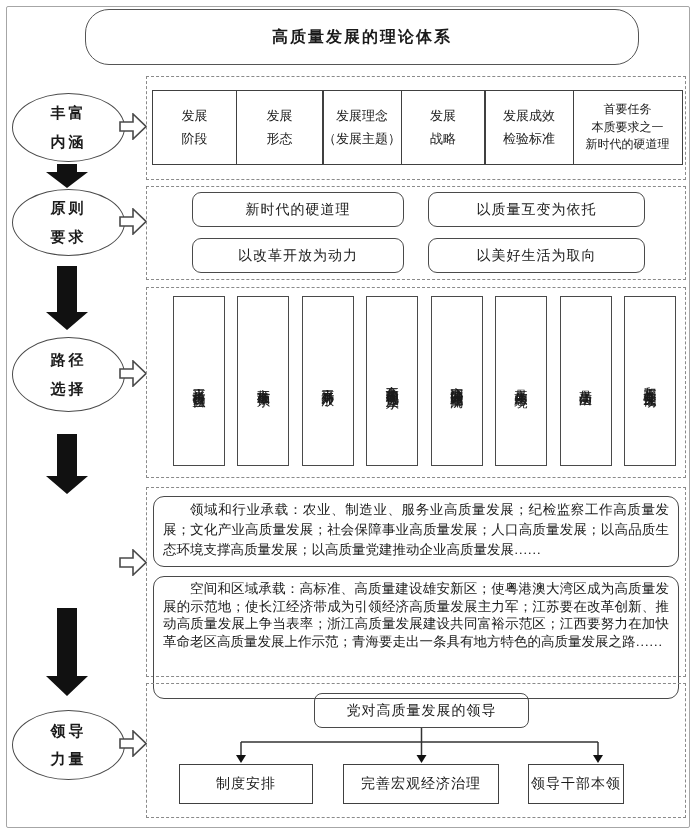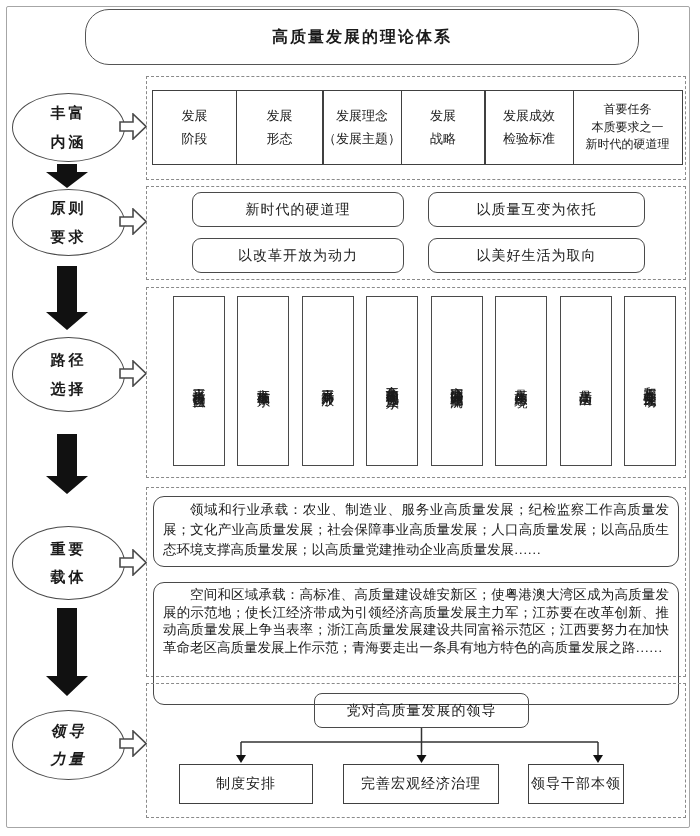--- a/index.html
+++ b/index.html
@@ -21,21 +21,21 @@
     position:absolute;left:12px;width:111px;
     border:1.5px solid #4a4a4a;border-radius:50%;
     display:flex;align-items:center;justify-content:center;
     font-size:15px;font-weight:700;letter-spacing:3px;
     white-space:pre-line;text-align:center;line-height:1.9;
   }
   .e1{top:93px;height:67px;}
   .e2{top:189px;height:65px;}
   .e3{top:337px;height:73px;}
   .e4{top:526px;height:72px;}
-  .e5{top:710px;height:68px;font-style:italic;}
+  .e5{top:710px;height:68px;}
   .darr{position:absolute;left:46px;width:42px;}
   .a1{top:164px;height:24px;}
   .a2{top:266px;height:64px;}
   .a3{top:434px;height:60px;}
   .a4{top:608px;height:88px;}
   .rarr{position:absolute;left:119px;width:28px;height:27px;}
   .ra1{top:113px;} .ra2{top:208px;} .ra3{top:360px;} .ra4{top:549px;} .ra5{top:730px;}
   .panel{
     position:absolute;left:146px;width:540px;
     border:1px dashed #8a8a8a;box-sizing:border-box;
@@ -68,21 +68,21 @@
     width:52px;height:170px;border:1.4px solid #4a4a4a;box-sizing:border-box;
     display:flex;align-items:center;justify-content:center;
     writing-mode:vertical-rl;text-orientation:upright;
     font-size:13px;line-height:1;letter-spacing:1px;
   }
   
   .carrier{
     margin:0 6px;border:1.5px solid #4a4a4a;border-radius:11px;box-sizing:border-box;
     padding:3px 9px;text-align:justify;text-indent:2em;font-size:13.5px;
   }
-  .c1{margin-top:8px;height:71px;line-height:20px;margin-bottom:15px;}
+  .c1{margin-top:8px;height:71px;line-height:20px;margin-bottom:9px;}
   .c2{height:123px;line-height:17.6px;}
   
   .lead-root{
     position:absolute;left:167px;top:9px;width:215px;height:35px;
     border:1.5px solid #4a4a4a;border-radius:8px;box-sizing:border-box;
     display:flex;align-items:center;justify-content:center;font-size:14px;letter-spacing:1px;
   }
   .lead-child{
     position:absolute;top:80px;height:40px;border:1.6px solid #404040;box-sizing:border-box;
     display:flex;align-items:center;justify-content:center;font-size:14px;letter-spacing:1px;
@@ -99,22 +99,20 @@
   <div class="frame"></div>
 
   <div class="title-box">高质量发展的理论体系</div>
 
   <div class="ellipse e1">丰富
 内涵</div>
   <div class="ellipse e2">原则
 要求</div>
   <div class="ellipse e3">路径
 选择</div>
-  <div class="ellipse e4">重要
-载体</div>
   <div class="ellipse e5">领导
 力量</div>
 
   <svg class="darr a1" viewBox="0 0 42 24" width="42" height="24">
       <polygon points="11,0 31,0 31,8 42,8 21,24 0,8 11,8" fill="#111"></polygon>
     </svg>
   <svg class="darr a2" viewBox="0 0 42 64" width="42" height="64">
       <polygon points="11,0 31,0 31,46 42,46 21,64 0,46 11,46" fill="#111"></polygon>
     </svg>
   <svg class="darr a3" viewBox="0 0 42 60" width="42" height="60">

